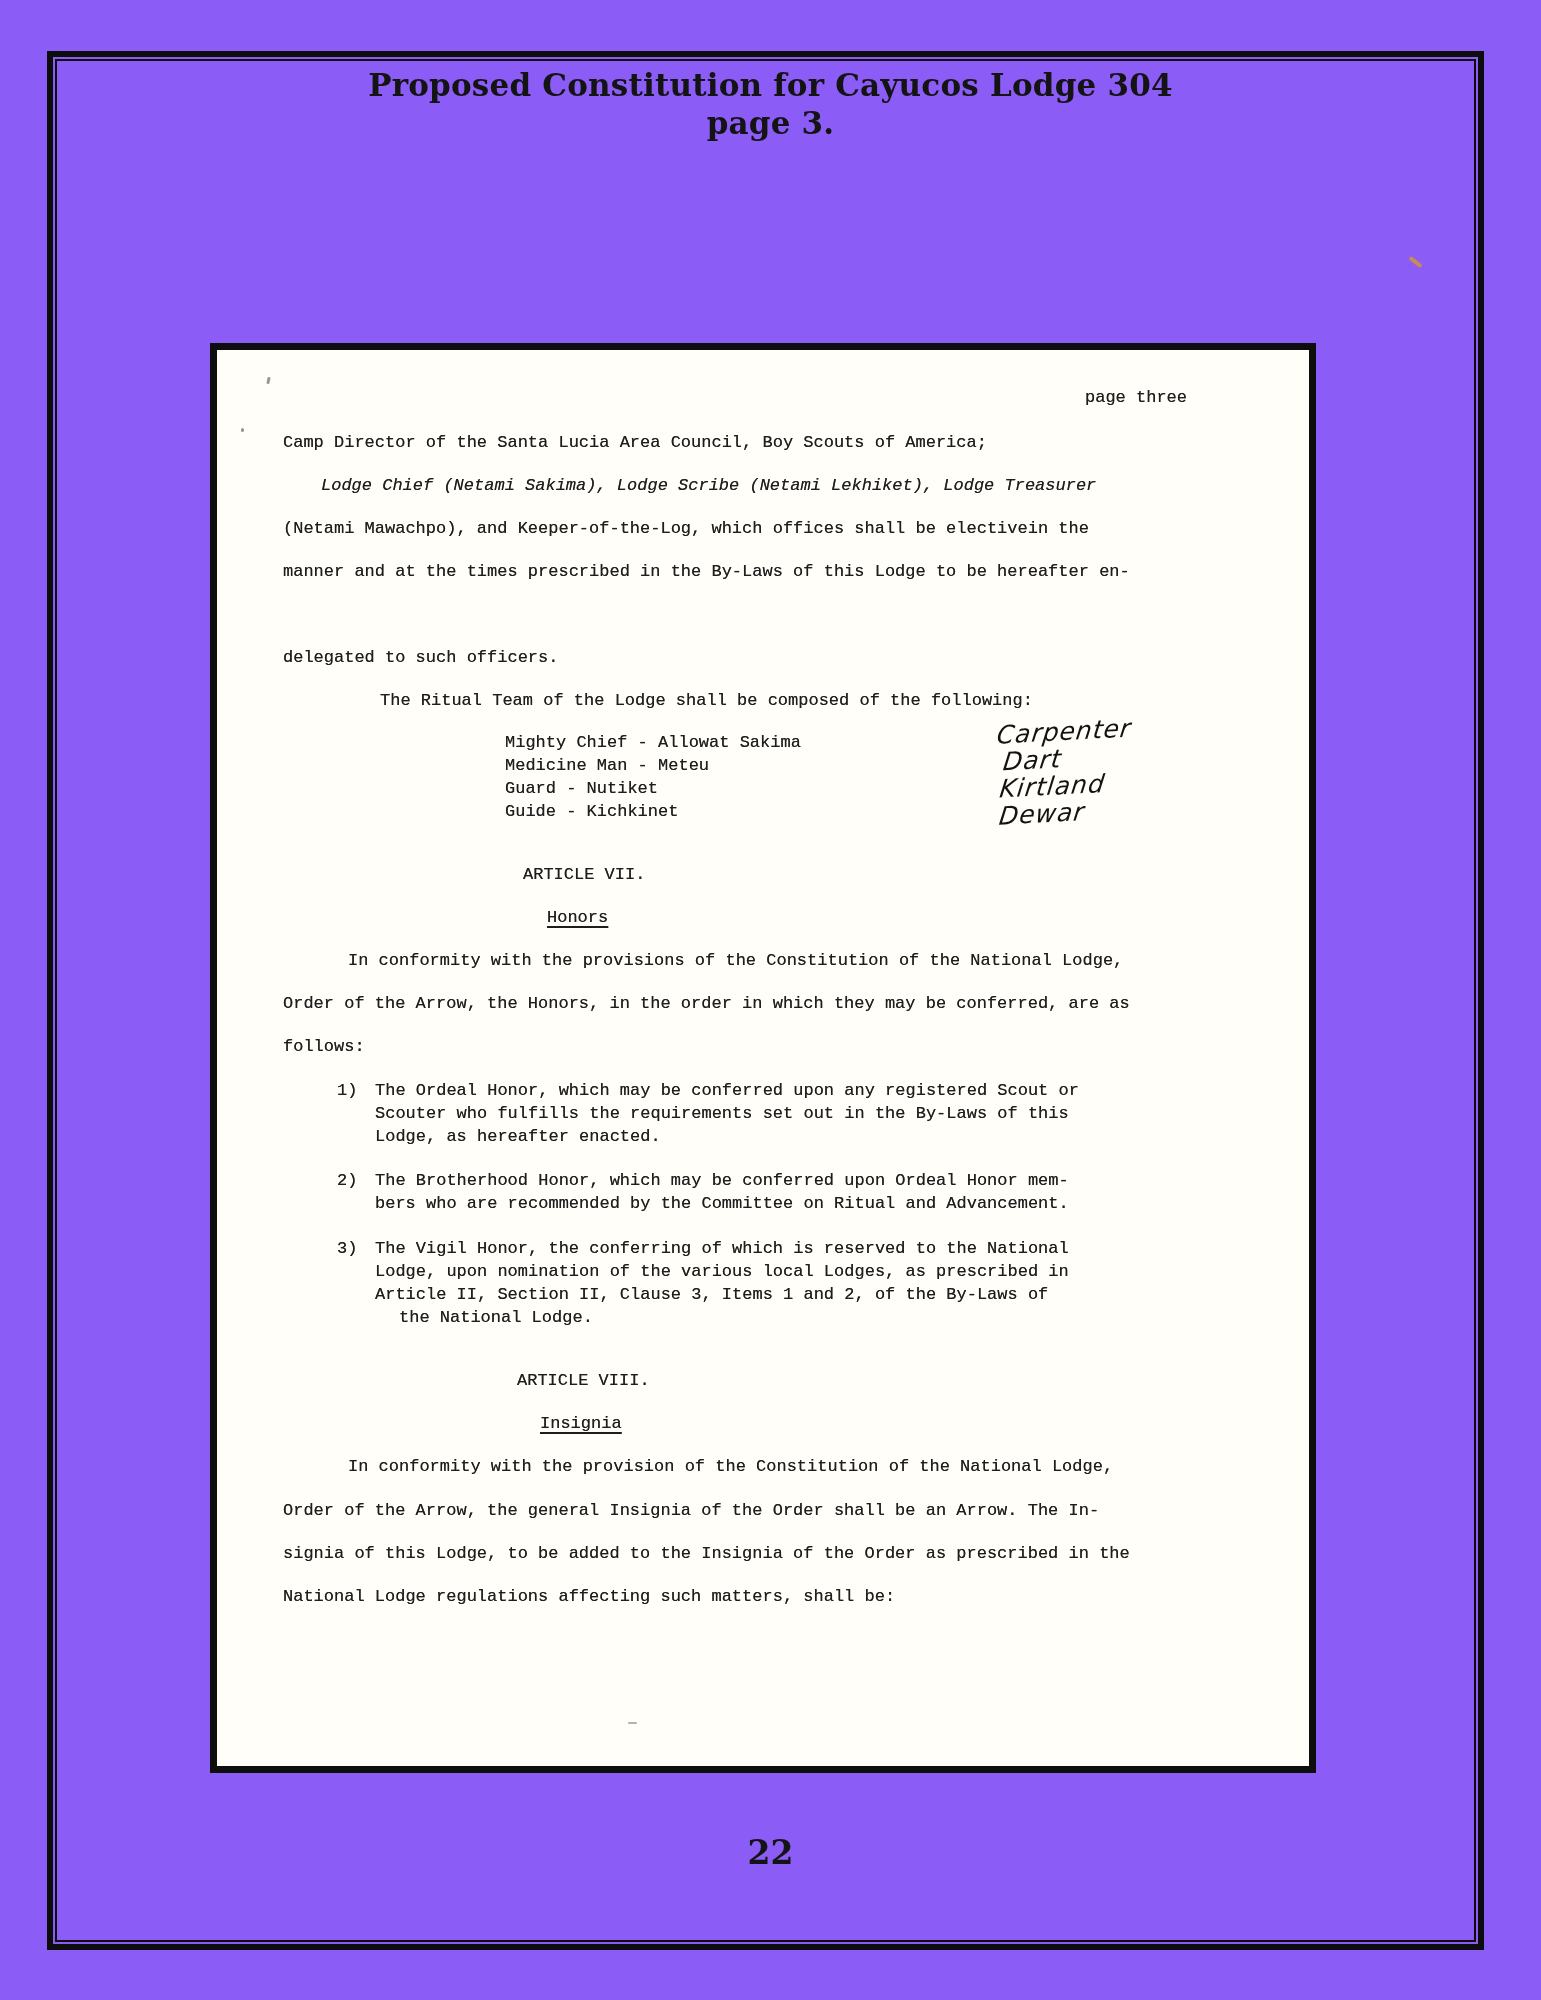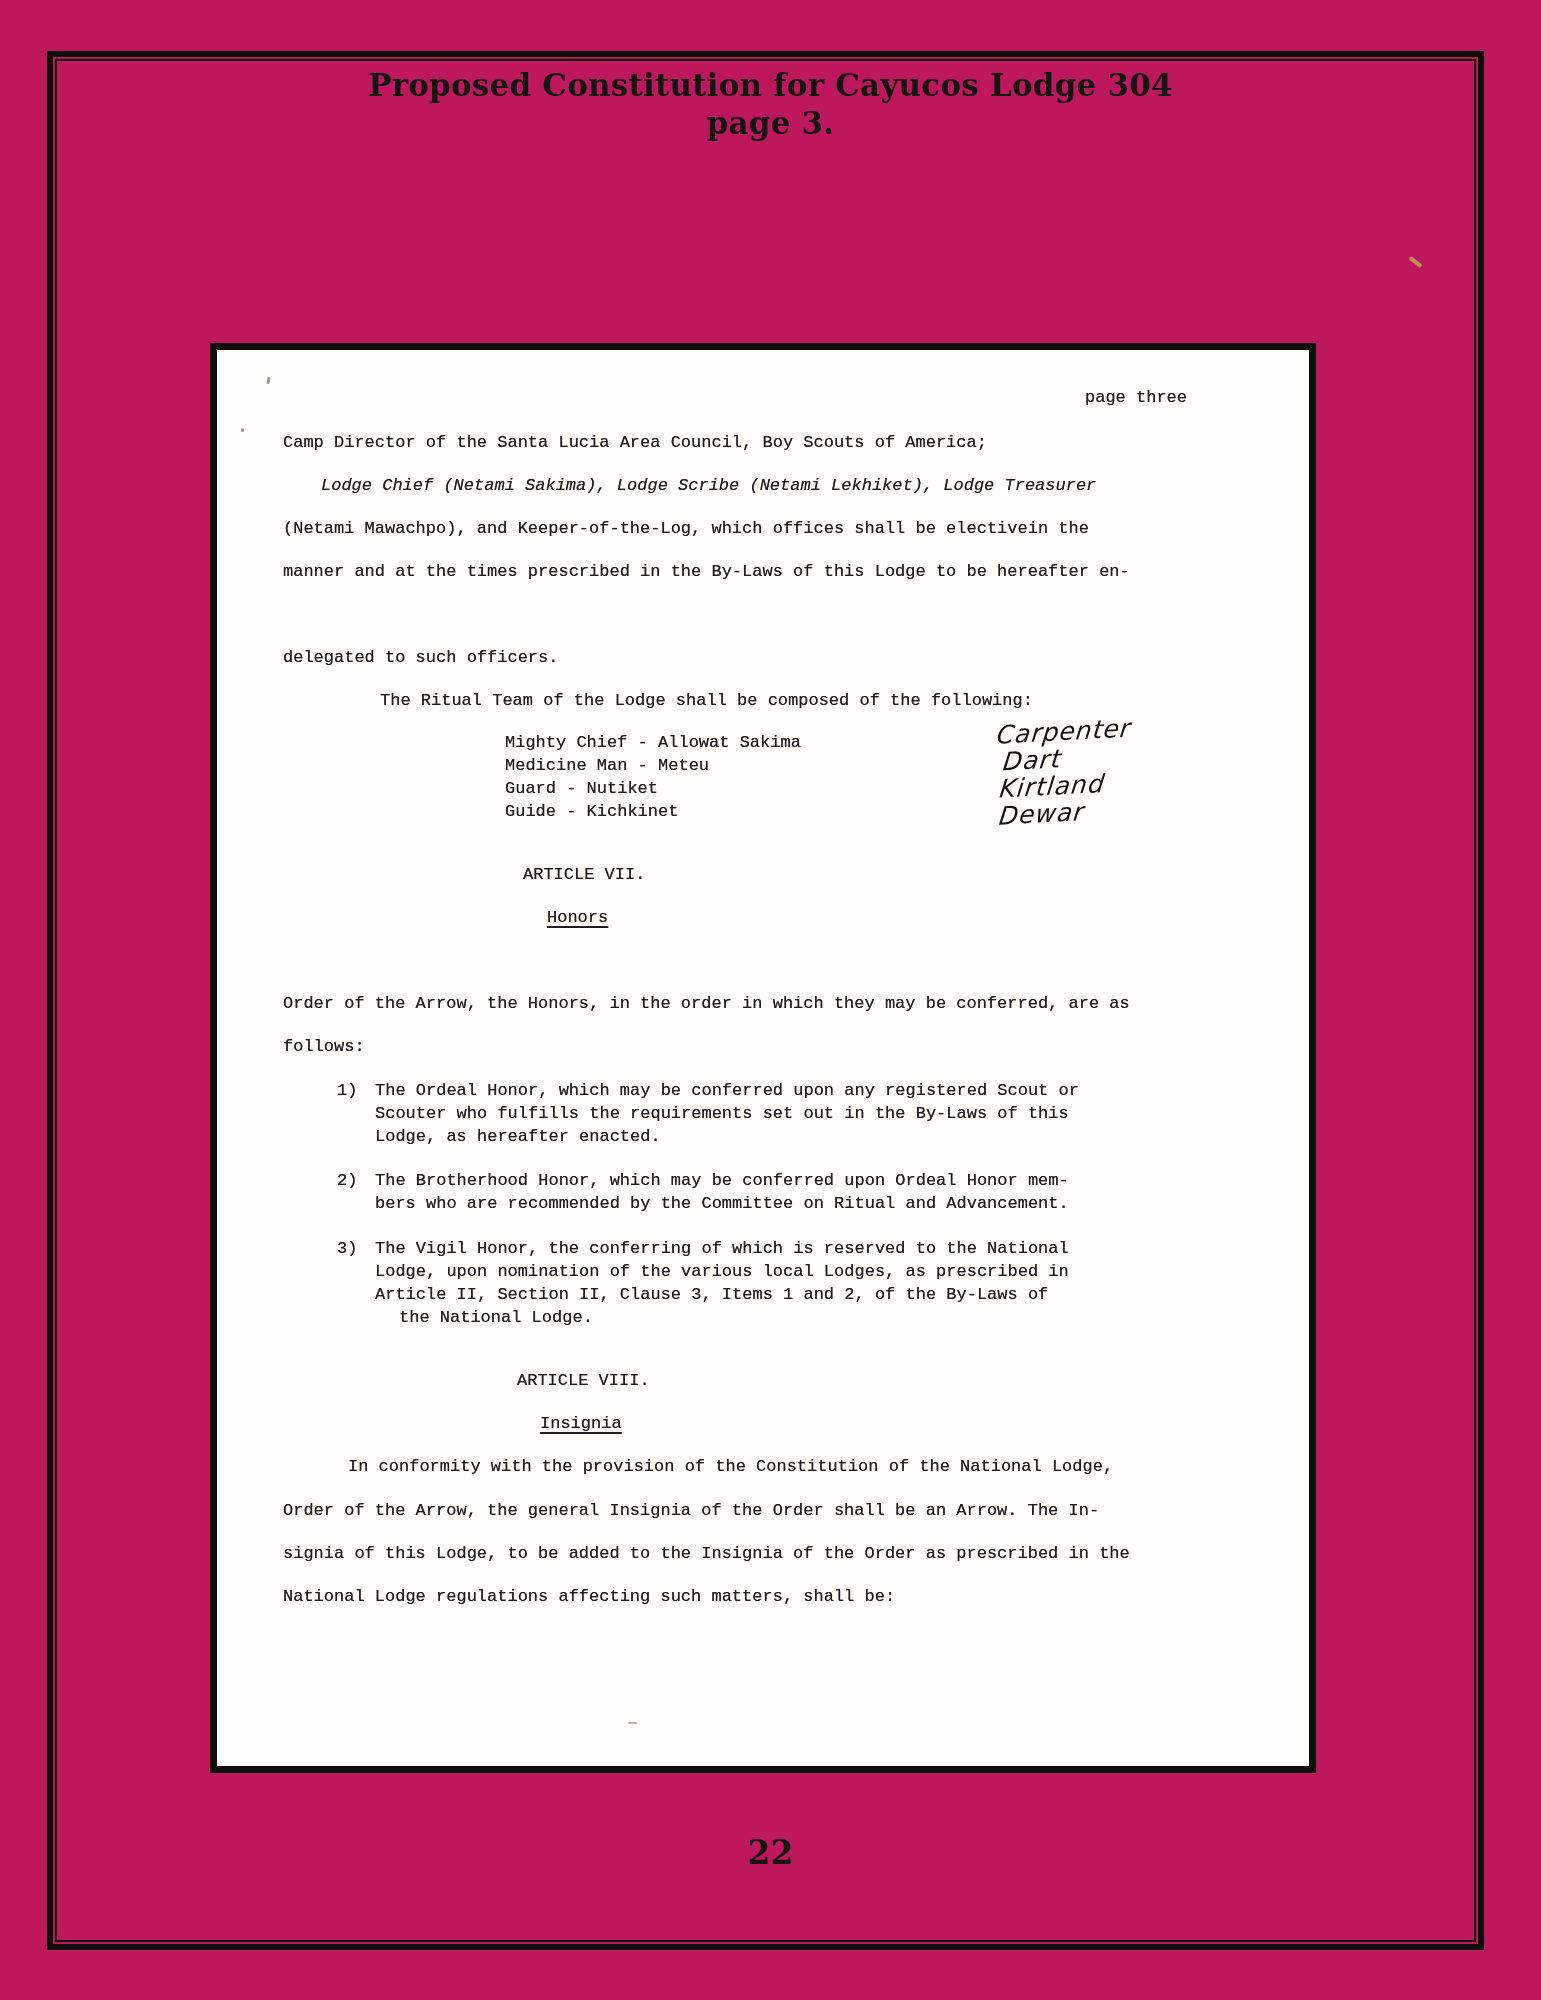--- a/index.html
+++ b/index.html
@@ -1,21 +1,21 @@
 <!DOCTYPE html>
 <html><head>
 <meta charset="utf-8">
 <style>
   html, body { margin: 0; padding: 0; }
   body { background: #e8e2d5; }
   .page {
     position: relative;
     width: 1541px;
     height: 2000px;
-    background: #be185d;
+    background: #8b5cf6;
     overflow: hidden;
     font-family: "Liberation Sans", sans-serif;
   }
   
   .outer-frame {
     position: absolute;
     left: 47px; top: 51px;
     width: 1437px; height: 1899px;
     border: 6px solid #0d0d0d;
     box-sizing: border-box;
@@ -142,20 +142,21 @@
     <div class="hand-block">
       <div class="hand">Carpenter</div>
       <div class="hand">Dart</div>
       <div class="hand">Kirtland</div>
       <div class="hand">Dewar</div>
     </div>
 
     <div class="mono" style="left:306px; top:515px;">ARTICLE VII.</div>
     <div class="mono underlined" style="left:330px; top:558px;">Honors</div>
 
+    <div class="mono" style="left:131px; top:601px;">In conformity with the provisions of the Constitution of the National Lodge,</div>
     <div class="mono" style="left:66px;  top:644px;">Order of the Arrow, the Honors, in the order in which they may be conferred, are as</div>
     <div class="mono" style="left:66px;  top:687px;">follows:</div>
 
     <div class="mono" style="left:120px; top:731px;">1)</div>
     <div class="mono" style="left:158px; top:731px;">The Ordeal Honor, which may be conferred upon any registered Scout or</div>
     <div class="mono" style="left:158px; top:754px;">Scouter who fulfills the requirements set out in the By-Laws of this</div>
     <div class="mono" style="left:158px; top:777px;">Lodge, as hereafter enacted.</div>
 
     <div class="mono" style="left:120px; top:821px;">2)</div>
     <div class="mono" style="left:158px; top:821px;">The Brotherhood Honor, which may be conferred upon Ordeal Honor mem-</div>

